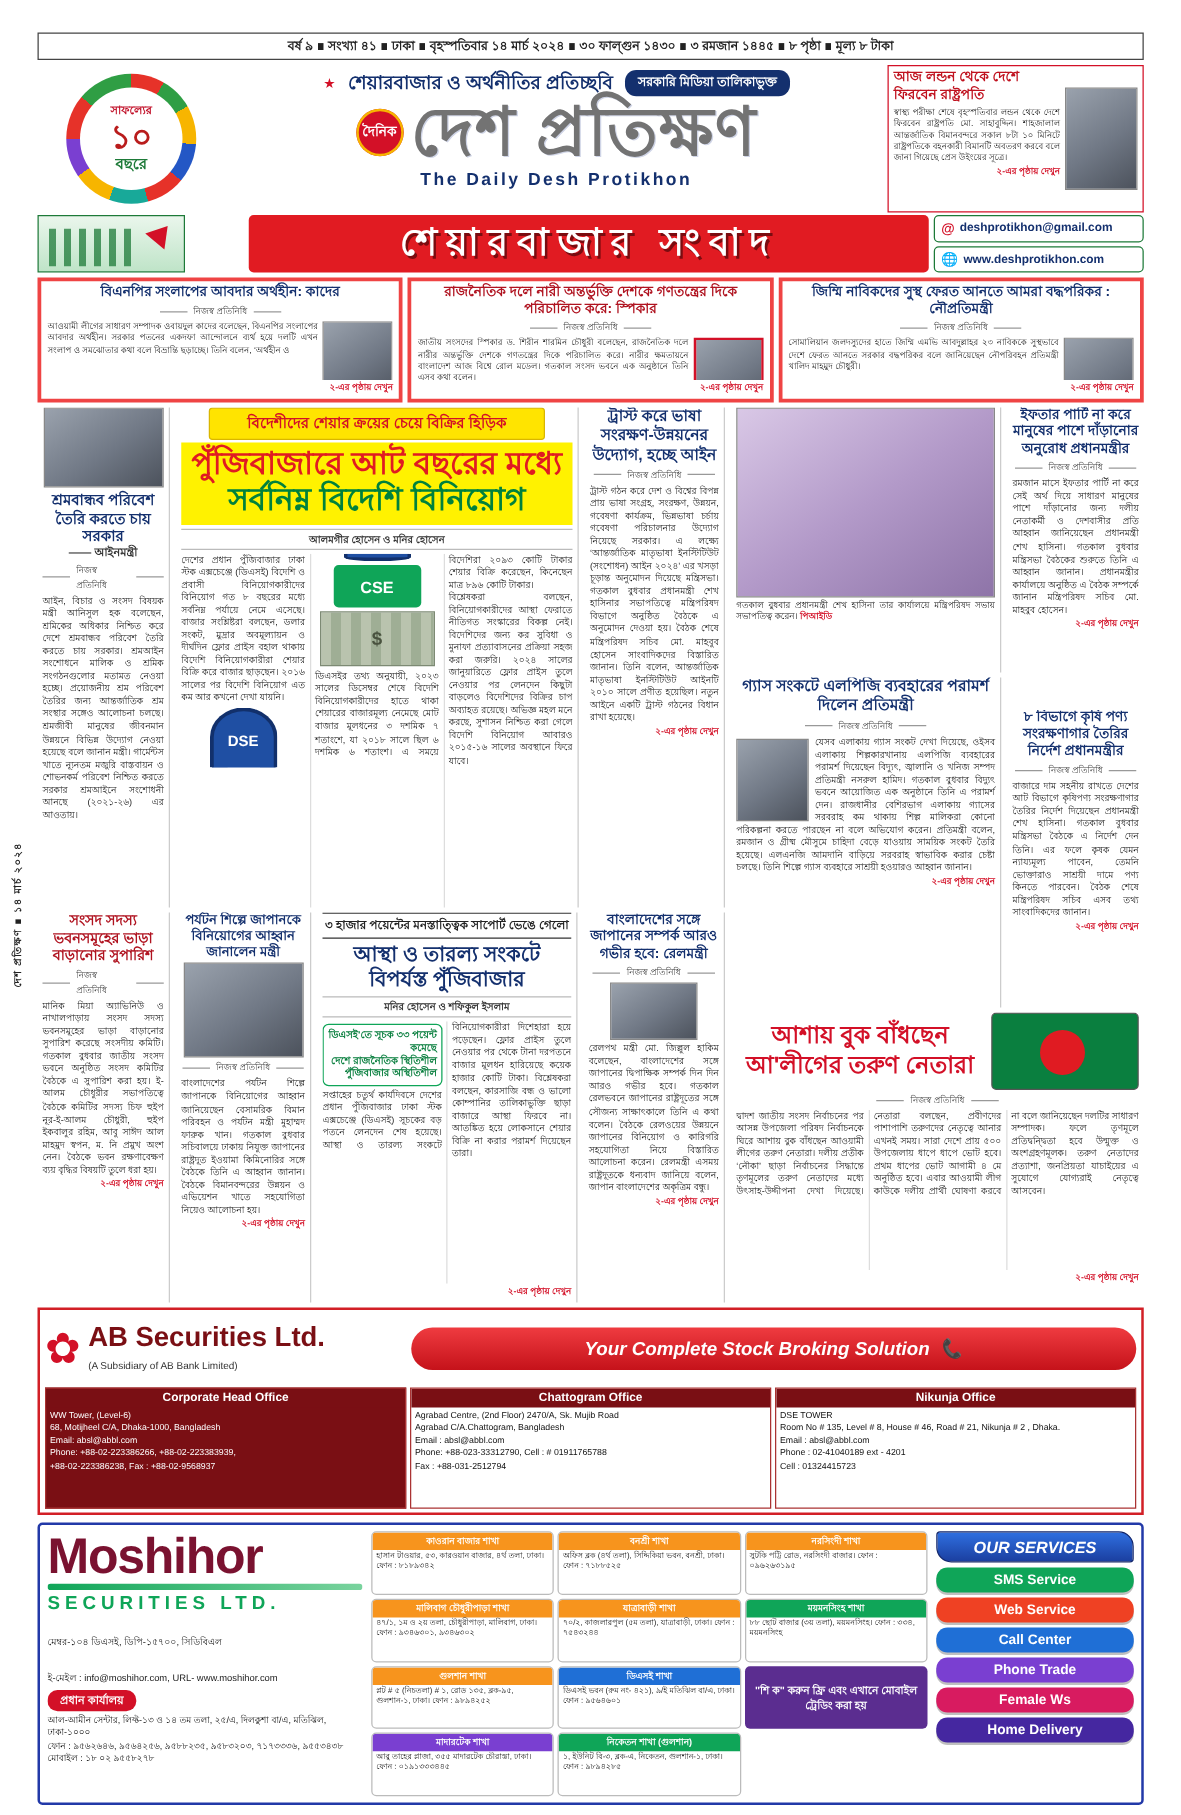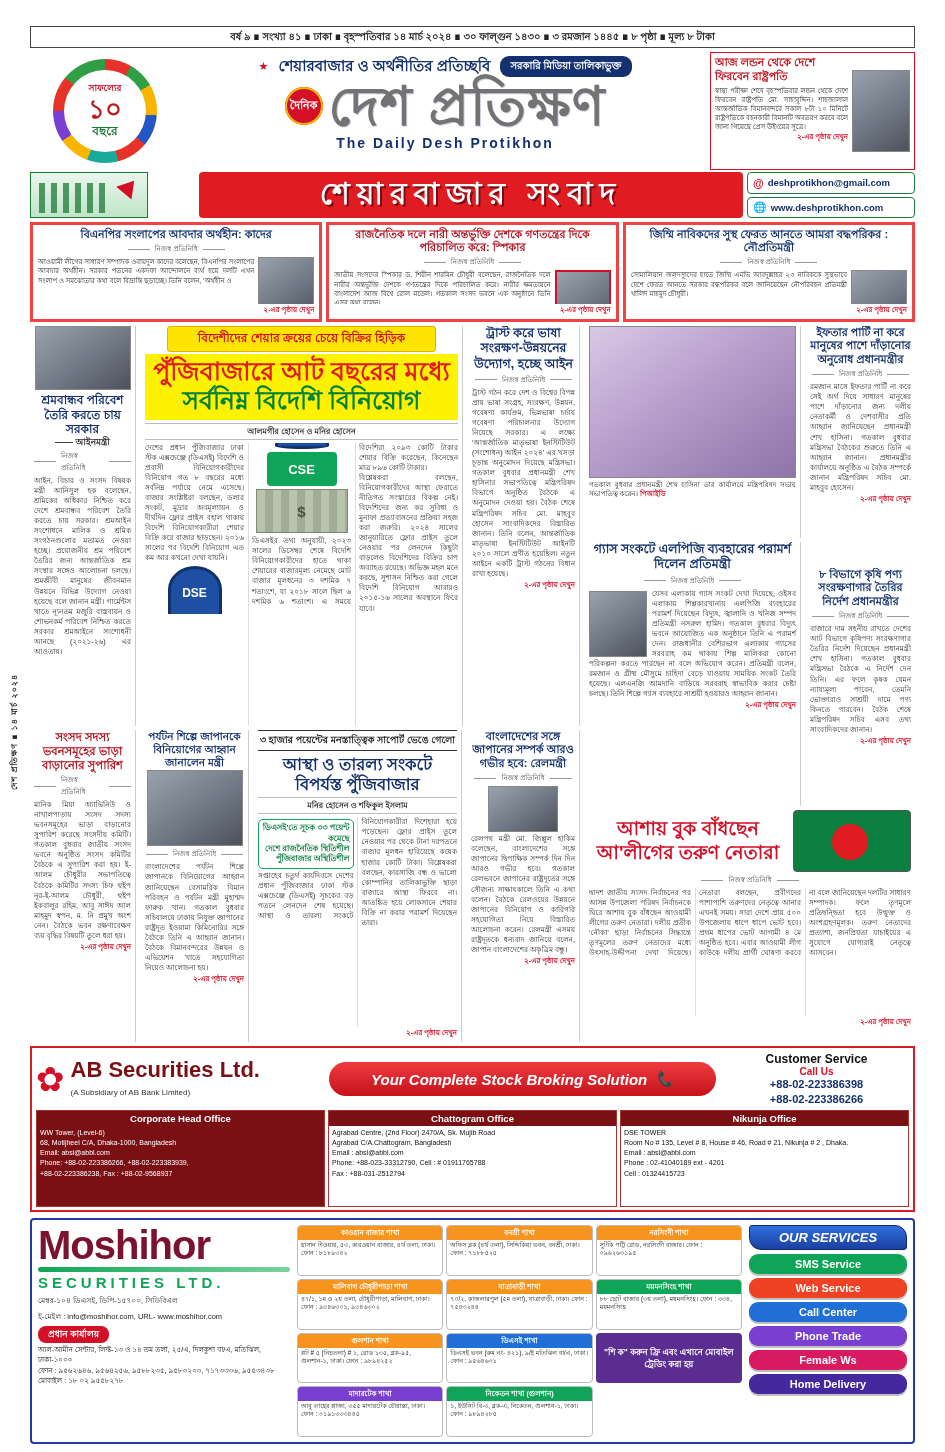--- a/index.html
+++ b/index.html
@@ -127,21 +127,21 @@
   .ab-office.dark { background:#7a0f14; }
   .ab-office.dark .ab-ob { color:#fff; }
   .pre { white-space:pre-line; }
 
   
   .mosh { top:1218px; height:226px; border:2.5px solid #2239a8; border-radius:4px; padding:5px 6px; display:flex; gap:7px; }
   .mo-left { flex:0 0 252px; display:flex; flex-direction:column; overflow:hidden; }
   .mo-name { font-size:40px; font-weight:900; color:#7a1230; line-height:1; letter-spacing:-1px; }
   .mo-swoosh { height:5px; background:linear-gradient(90deg,#0fa558,#7ad39e); border-radius:3px; margin:2px 0; }
   .mo-sec { font-size:15px; font-weight:900; color:#0fa558; letter-spacing:4px; }
-  .mo-small { font-size:7.5px; color:#222; margin-top:5px; line-height:1.4; }
+  .mo-small { font-size:7.5px; color:#222; margin-top:18px; line-height:1.4; }
   .mo-ho-pill { background:#d31027; color:#fff; font-size:9px; font-weight:bold; display:inline-block; padding:1px 10px; border-radius:8px; margin:4px 0 2px; align-self:flex-start; }
   .mo-ho { font-size:7.2px; line-height:1.45; color:#111; }
   .mo-mid { flex:1; display:grid; grid-template-columns:repeat(3,1fr); grid-auto-flow:column; grid-template-rows:repeat(4,1fr); gap:3px; }
   .branch { border:1px solid #bbb; border-radius:4px; overflow:hidden; display:flex; flex-direction:column; }
   .br-h { color:#fff; font-size:7.2px; font-weight:bold; text-align:center; padding:1px 0; }
   .br-b { font-size:6.3px; line-height:1.3; padding:1px 3px; color:#222; flex:1; }
   .c-blue { background:#1f6fd6; } .c-orange { background:#f7941d; } .c-green { background:#0fa558; } .c-purple { background:#7a3fd1; }
   .promo { background:#5b2d90; color:#fff; border-radius:4px; font-size:8.5px; font-weight:bold; text-align:center; display:flex; align-items:center; justify-content:center; padding:3px; line-height:1.45; }
   .mo-right { flex:0 0 158px; display:flex; flex-direction:column; gap:4px; }
   .svc-head { background:linear-gradient(180deg,#2f6fe0,#1b3fa0); color:#fff; font-size:13px; font-weight:900; font-style:italic; text-align:center; padding:4px 0; border-radius:3px 12px 3px 12px; border:1px solid #12266b; }
@@ -362,26 +362,20 @@
         <span class="ab-flower">✿</span>
         <span>
           <span class="ab-name">AB Securities Ltd.</span><br>
           <span class="ab-sub">(A Subsidiary of AB Bank Limited)</span>
         </span>
       </div>
       <div class="ab-slogan">
         <span>Your Complete Stock Broking Solution</span>
         <span>📞</span>
       </div>
-      <div class="ab-cs">
-        <div class="ab-cs-t">Customer Service</div>
-        <div class="ab-cs-c">Call Us</div>
-        <div class="ab-cs-p">+88-02-223386398</div>
-        <div class="ab-cs-p">+88-02-223386266</div>
-      </div>
     </div>
     <div class="ab-offices">
       <div class="ab-office dark">
         <div class="ab-oh">Corporate Head Office</div>
         <div class="ab-ob pre">WW Tower, (Level-6)
 68, Motijheel C/A, Dhaka-1000, Bangladesh
 Email: absl@abbl.com
 Phone: +88-02-223386266, +88-02-223383939,
 +88-02-223386238, Fax : +88-02-9568937</div>
       </div>

